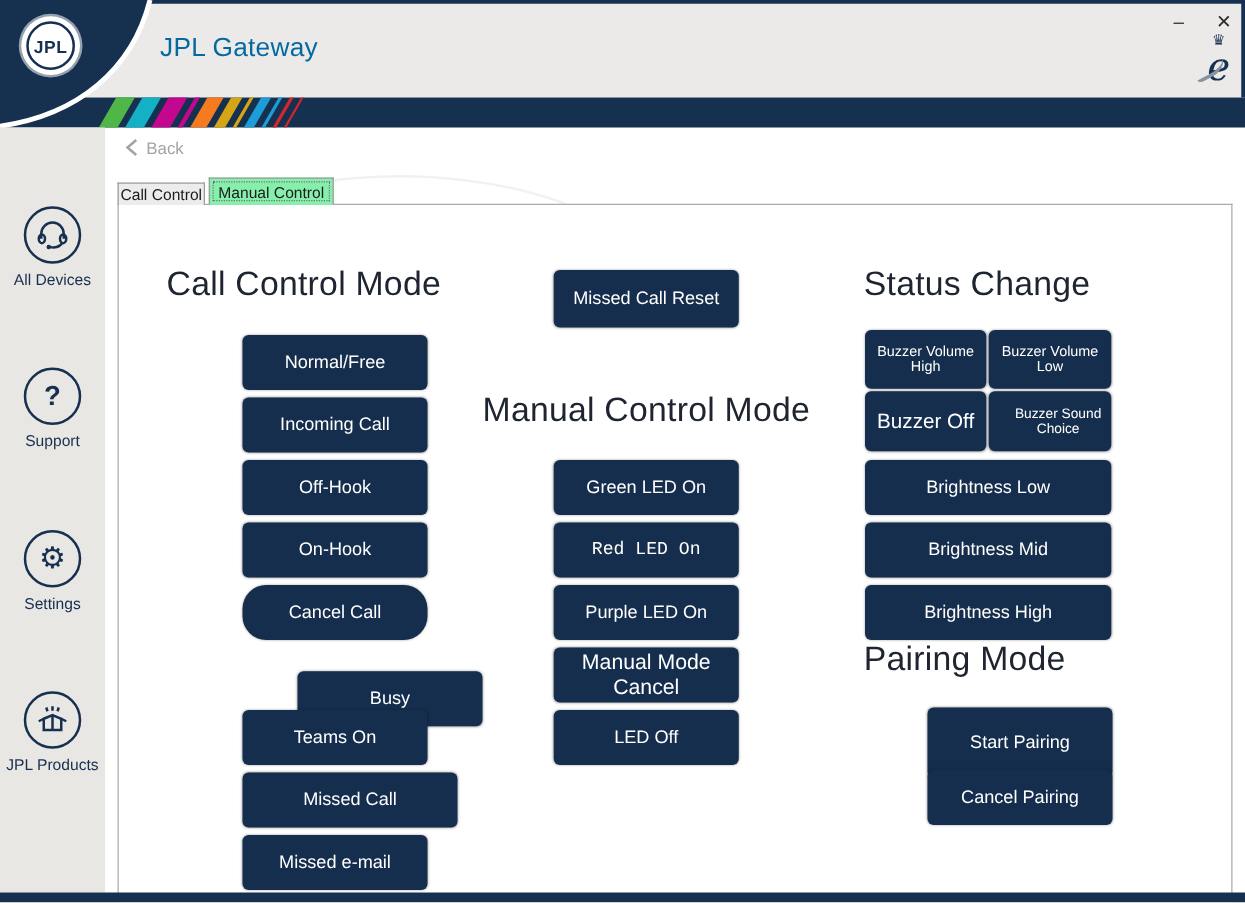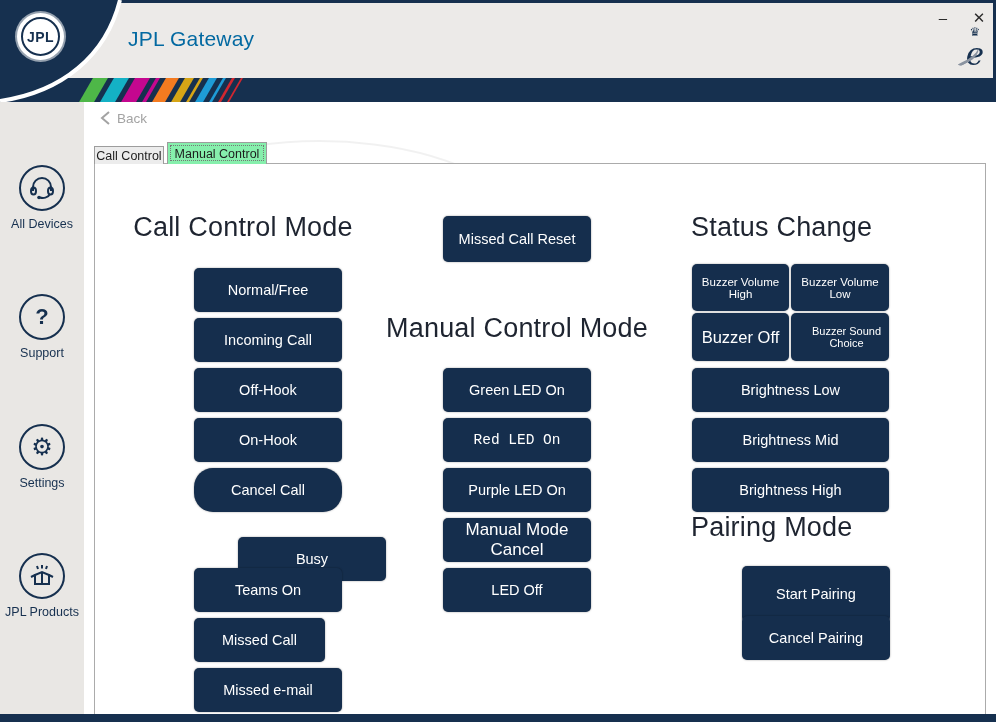--- a/index.html
+++ b/index.html
@@ -164,21 +164,21 @@
   <div class="tab tab-active">Manual Control</div>
 
   <div class="heading" style="left:130px;top:212px;width:226px;text-align:center;">Call Control Mode</div>
   <button class="nbtn" style="left:194px;top:268px;width:148px;height:44px;">Normal/Free</button>
   <button class="nbtn" style="left:194px;top:318px;width:148px;height:44px;">Incoming Call</button>
   <button class="nbtn" style="left:194px;top:368px;width:148px;height:44px;">Off-Hook</button>
   <button class="nbtn" style="left:194px;top:418px;width:148px;height:44px;">On-Hook</button>
   <button class="nbtn" style="left:194px;top:468px;width:148px;height:44px;border-radius:19px;">Cancel Call</button>
   <button class="nbtn" style="left:194px;top:537px;width:148px;height:44px;margin-left:44px;">Busy</button>
   <button class="nbtn" style="left:194px;top:568px;width:148px;height:44px;">Teams On</button>
-  <button class="nbtn" style="left:194px;top:618px;width:131px;height:44px;">Missed Call</button>
+  <button class="nbtn" style="left:194px;top:618px;width:172px;height:44px;">Missed Call</button>
   <button class="nbtn" style="left:194px;top:668px;width:148px;height:44px;">Missed e-mail</button>
 
   <button class="nbtn" style="left:443px;top:216px;width:148px;height:46px;">Missed Call Reset</button>
   <div class="heading" style="left:385px;top:313px;width:264px;text-align:center;">Manual Control Mode</div>
   <button class="nbtn" style="left:443px;top:368px;width:148px;height:44px;">Green LED On</button>
   <button class="nbtn" style="left:443px;top:418px;width:148px;height:44px;font-family:Liberation Mono, monospace;">Red LED On</button>
   <button class="nbtn" style="left:443px;top:468px;width:148px;height:44px;">Purple LED On</button>
   <button class="nbtn" style="left:443px;top:518px;width:148px;height:44px;font-size:17px;">Manual Mode Cancel</button>
   <button class="nbtn" style="left:443px;top:568px;width:148px;height:44px;">LED Off</button>
 

